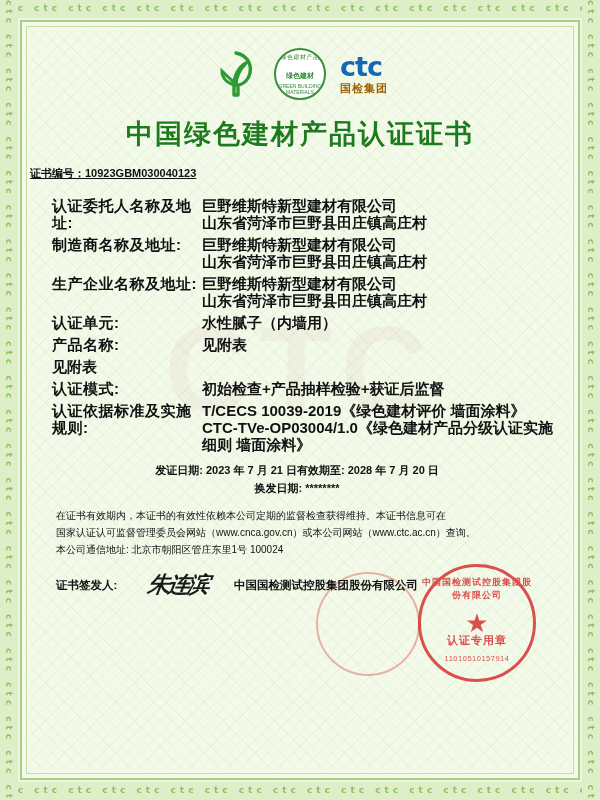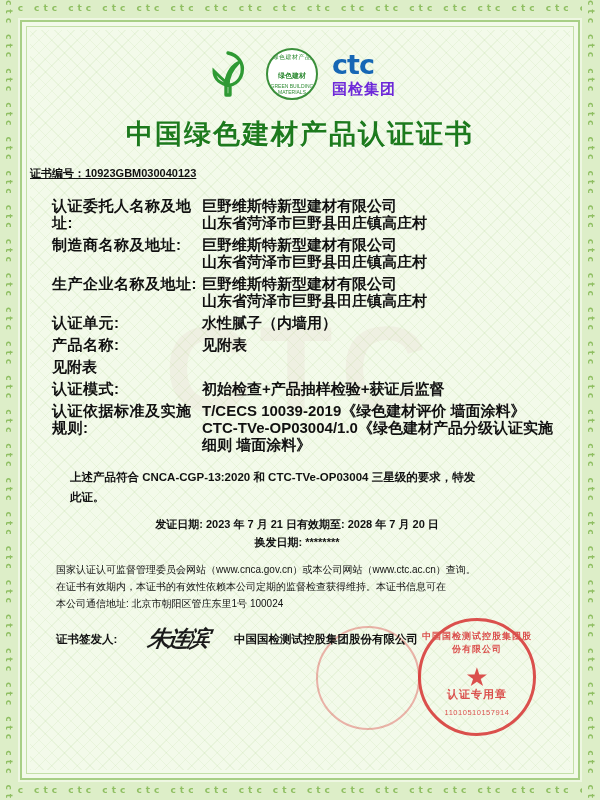--- a/index.html
+++ b/index.html
@@ -111,21 +111,21 @@
     position: absolute; bottom: 3px; left: 0; right: 0;
     text-align: center; font-size: 5px; color: #2f8b34;
   }
   .logo-ctc { display: flex; flex-direction: column; align-items: flex-start; }
   .logo-ctc .ctc-mark {
     font-size: 27px; font-weight: bold; color: #1667b5;
     letter-spacing: -1px; line-height: 1;
     font-family: "DejaVu Sans", sans-serif;
   }
   .logo-ctc .ctc-cn {
-    font-size: 15px; font-weight: bold; color: #6d28d9;
+    font-size: 11px; font-weight: bold; color: #a16207;
     letter-spacing: 1px; line-height: 1.2; margin-top: 2px;
   }
 
   
   .title {
     text-align: center;
     font-size: 27px;
     font-weight: bold;
     color: #1d7a1d;
     letter-spacing: 2px;
@@ -386,24 +386,20 @@
       <div class="row wide">
         <div class="lbl">认证依据标准及实施规则:</div>
         <div class="val">
           <span>T/CECS 10039-2019《绿色建材评价 墙面涂料》</span>
           <span class="sub">CTC-TVe-OP03004/1.0《绿色建材产品分级认证实施细则 墙面涂料》</span>
         </div>
       </div>
 
     </div>
 
-    <div class="statement">
-      <span>上述产品符合 CNCA-CGP-13:2020 和 CTC-TVe-OP03004 三星级的要求，特发</span>
-      <span class="l2">此证。</span>
-    </div>
 
     <div class="dates">
       <div class="line">
         <div class="left">
           <span>发证日期:</span>
           <span>2023 年 7 月 21 日</span>
         </div>
         <div class="right">
           <span>有效期至:</span>
           <span>2028 年 7 月 20 日</span>
@@ -412,22 +408,22 @@
       <div class="line">
         <div class="left">
           <span>换发日期:</span>
           <span>********</span>
         </div>
         <div class="right"></div>
       </div>
     </div>
 
     <div class="notes">
+      <p>在证书有效期内，本证书的有效性依赖本公司定期的监督检查获得维持。本证书信息可在</p>
       <p>国家认证认可监督管理委员会网站（www.cnca.gov.cn）或本公司网站（www.ctc.ac.cn）查询。</p>
-      <p>在证书有效期内，本证书的有效性依赖本公司定期的监督检查获得维持。本证书信息可在</p>
       <p>本公司通信地址: 北京市朝阳区管庄东里1号    100024</p>
     </div>
 
     <div class="sign-area">
       <div class="stamp-faint"></div>
       <div class="sign-row">
         <div class="lbl">证书签发人:</div>
         <div class="signature">朱连滨</div>
         <div class="company">中国国检测试控股集团股份有限公司</div>
       </div>

